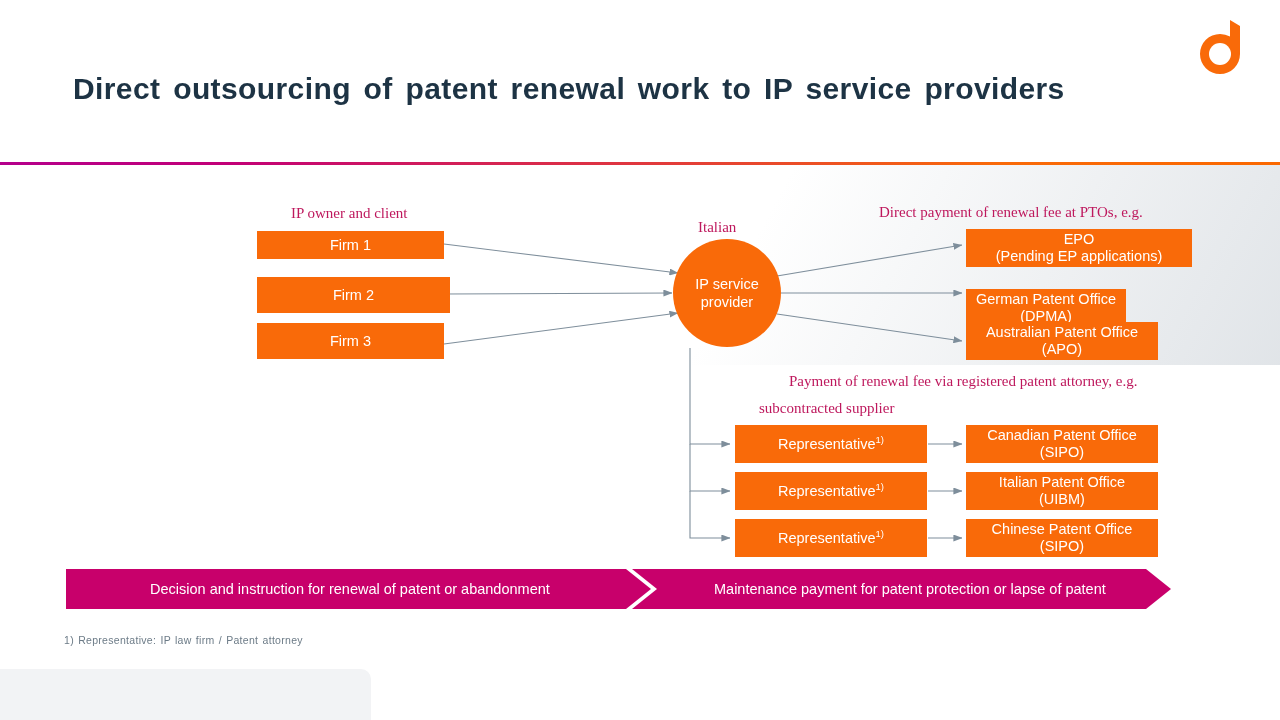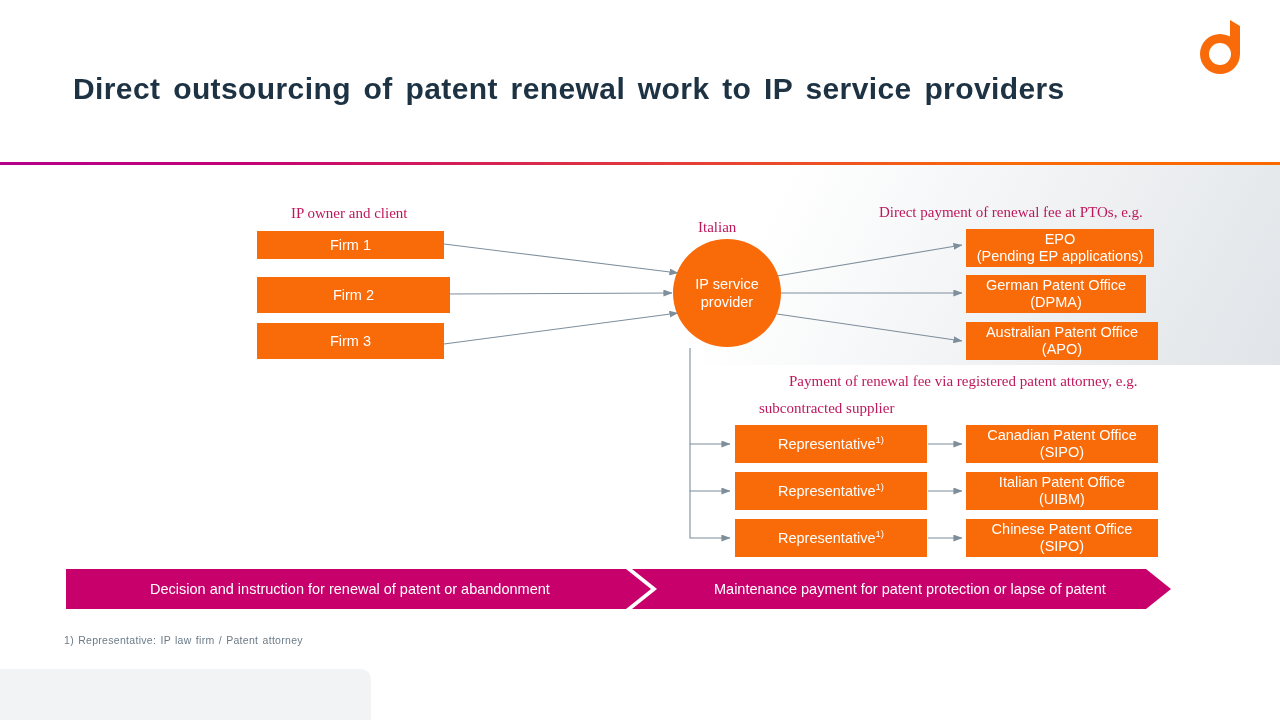--- a/index.html
+++ b/index.html
@@ -225,27 +225,27 @@
     <span>Firm 3</span>
   </div>
 
   <div id="circle">
     <div>
       <div>IP service</div>
       <div>provider</div>
     </div>
   </div>
 
-  <div class="obox" style="left:966px; top:229px; width:188px; height:38px;">
+  <div class="obox" style="left:966px; top:229px; width:226px; height:38px;">
     <div>
       <div>EPO</div>
       <div>(Pending EP applications)</div>
     </div>
   </div>
-  <div class="obox" style="left:966px; top:275px; width:180px; height:38px;align-items:flex-end;">
+  <div class="obox" style="left:966px; top:289px; width:160px; height:38px;align-items:flex-end;">
     <div>
       <div>German Patent Office</div>
       <div>(DPMA)</div>
     </div>
   </div>
   <div class="obox" style="left:966px; top:322px; width:192px; height:38px;">
     <div>
       <div>Australian Patent Office</div>
       <div>(APO)</div>
     </div>

